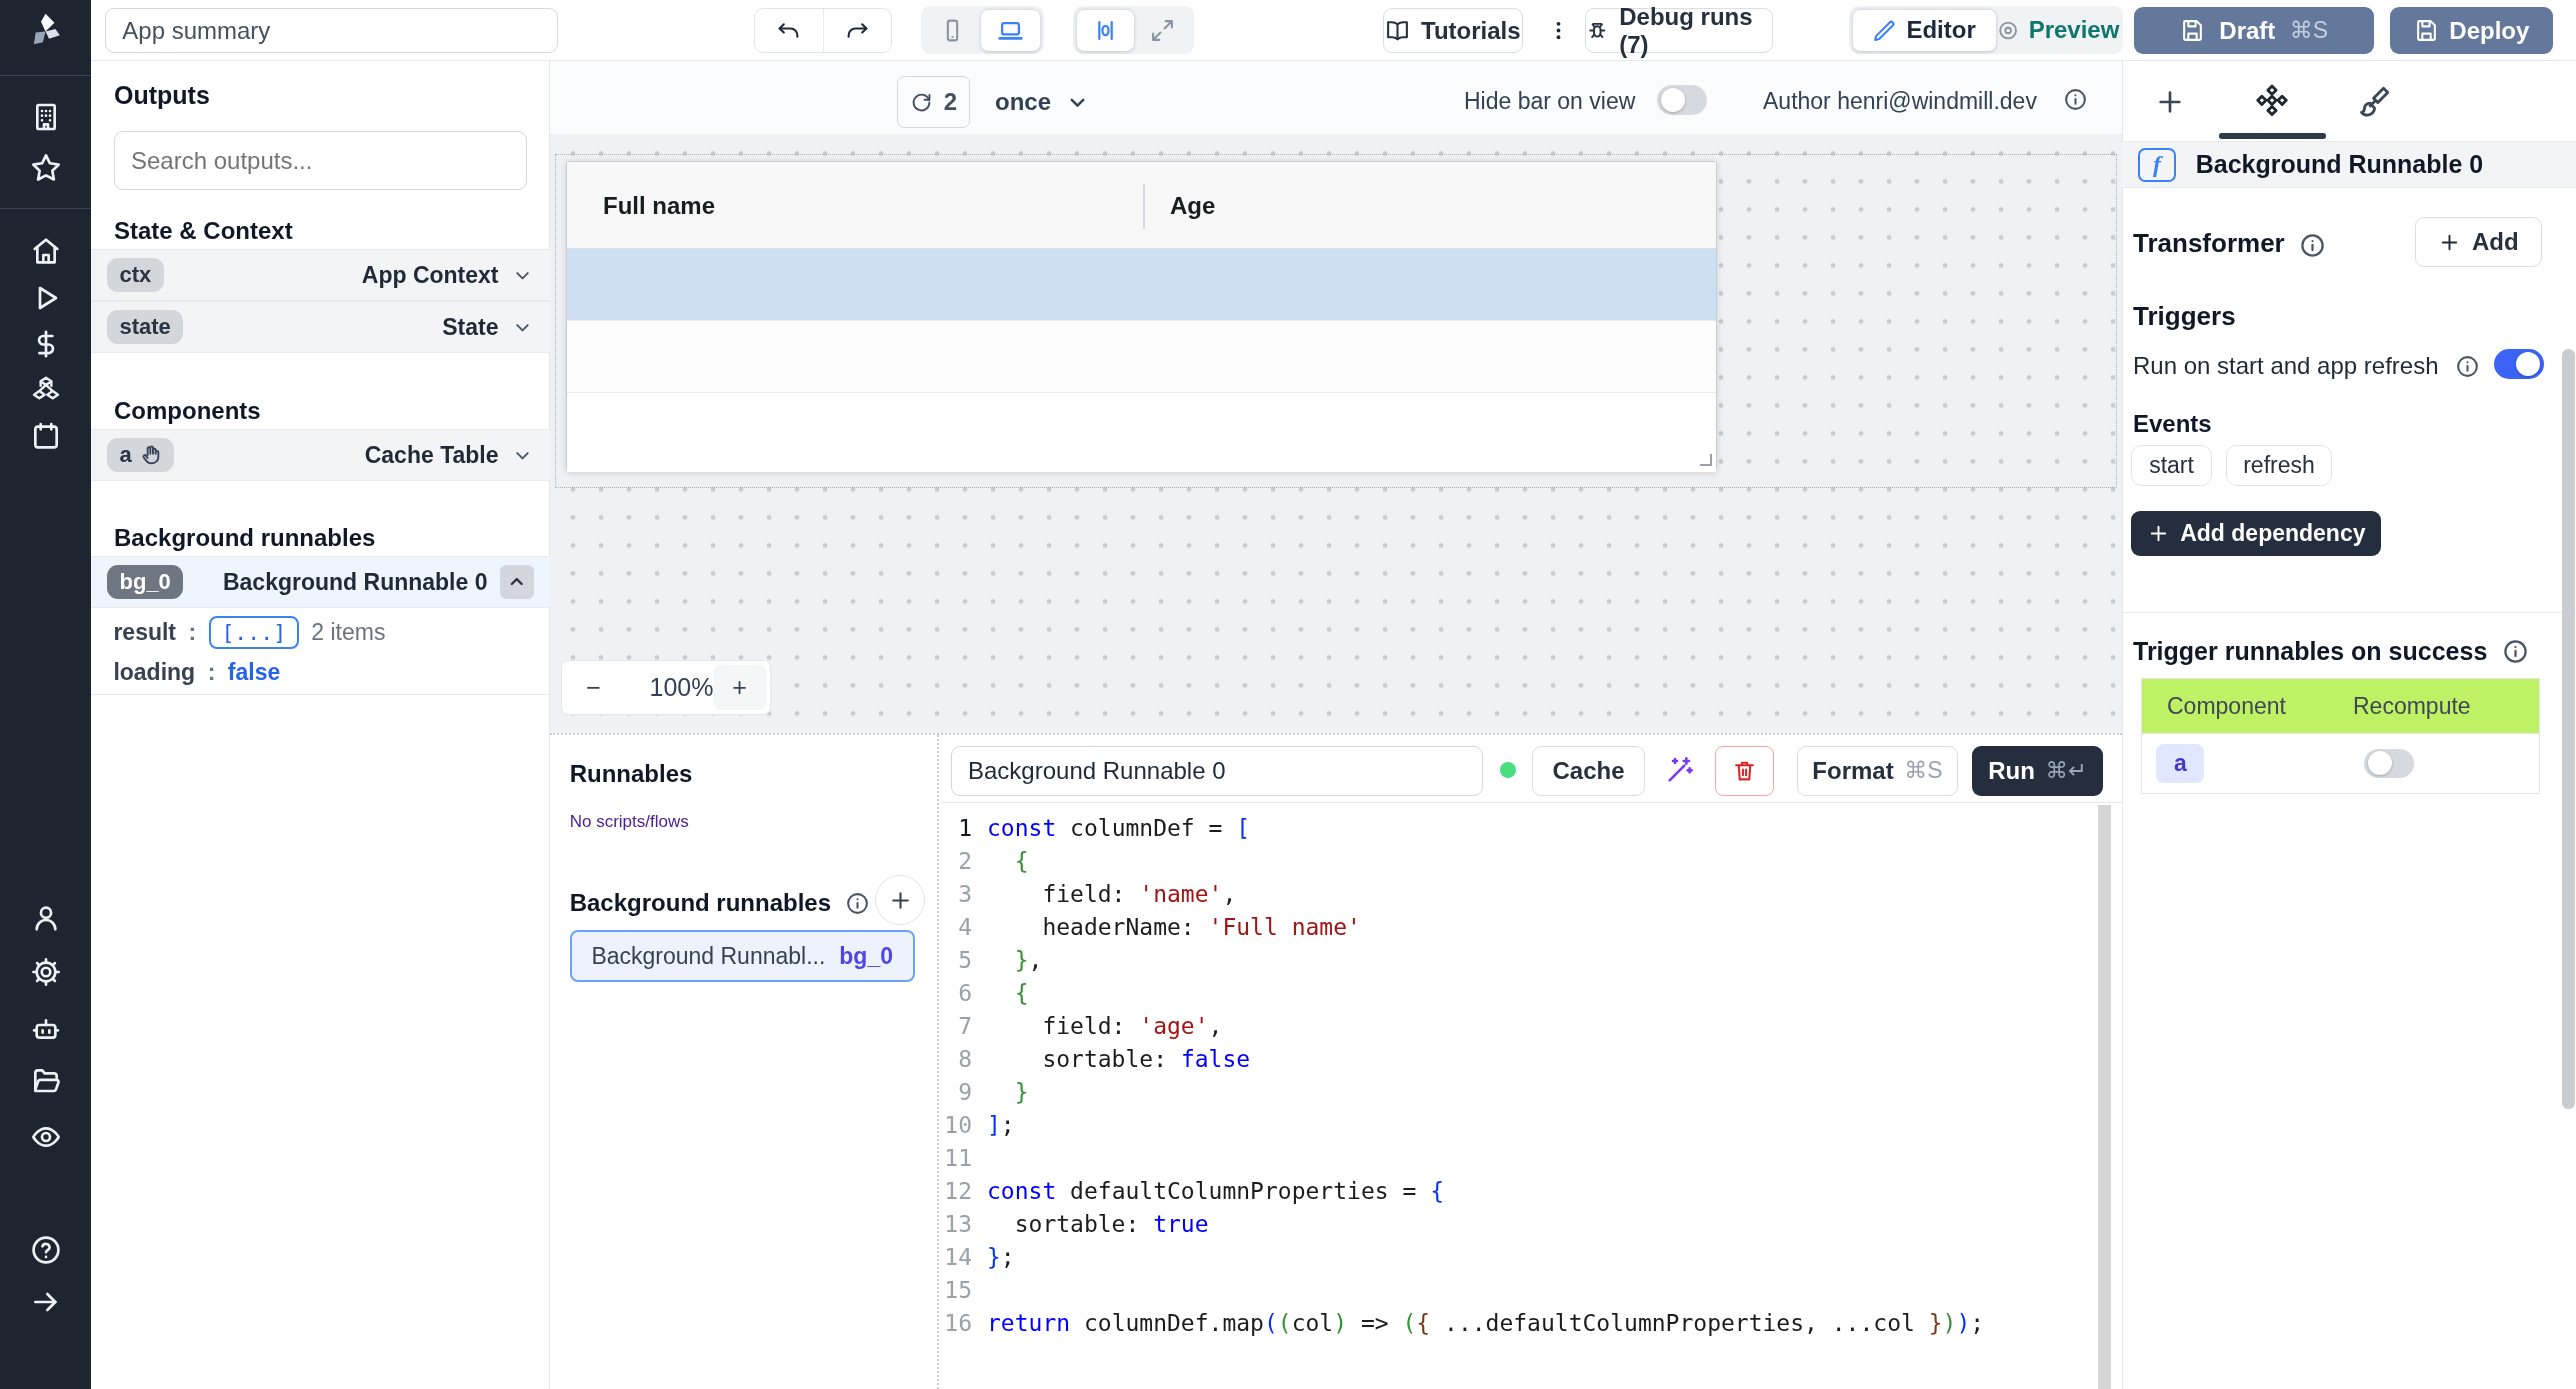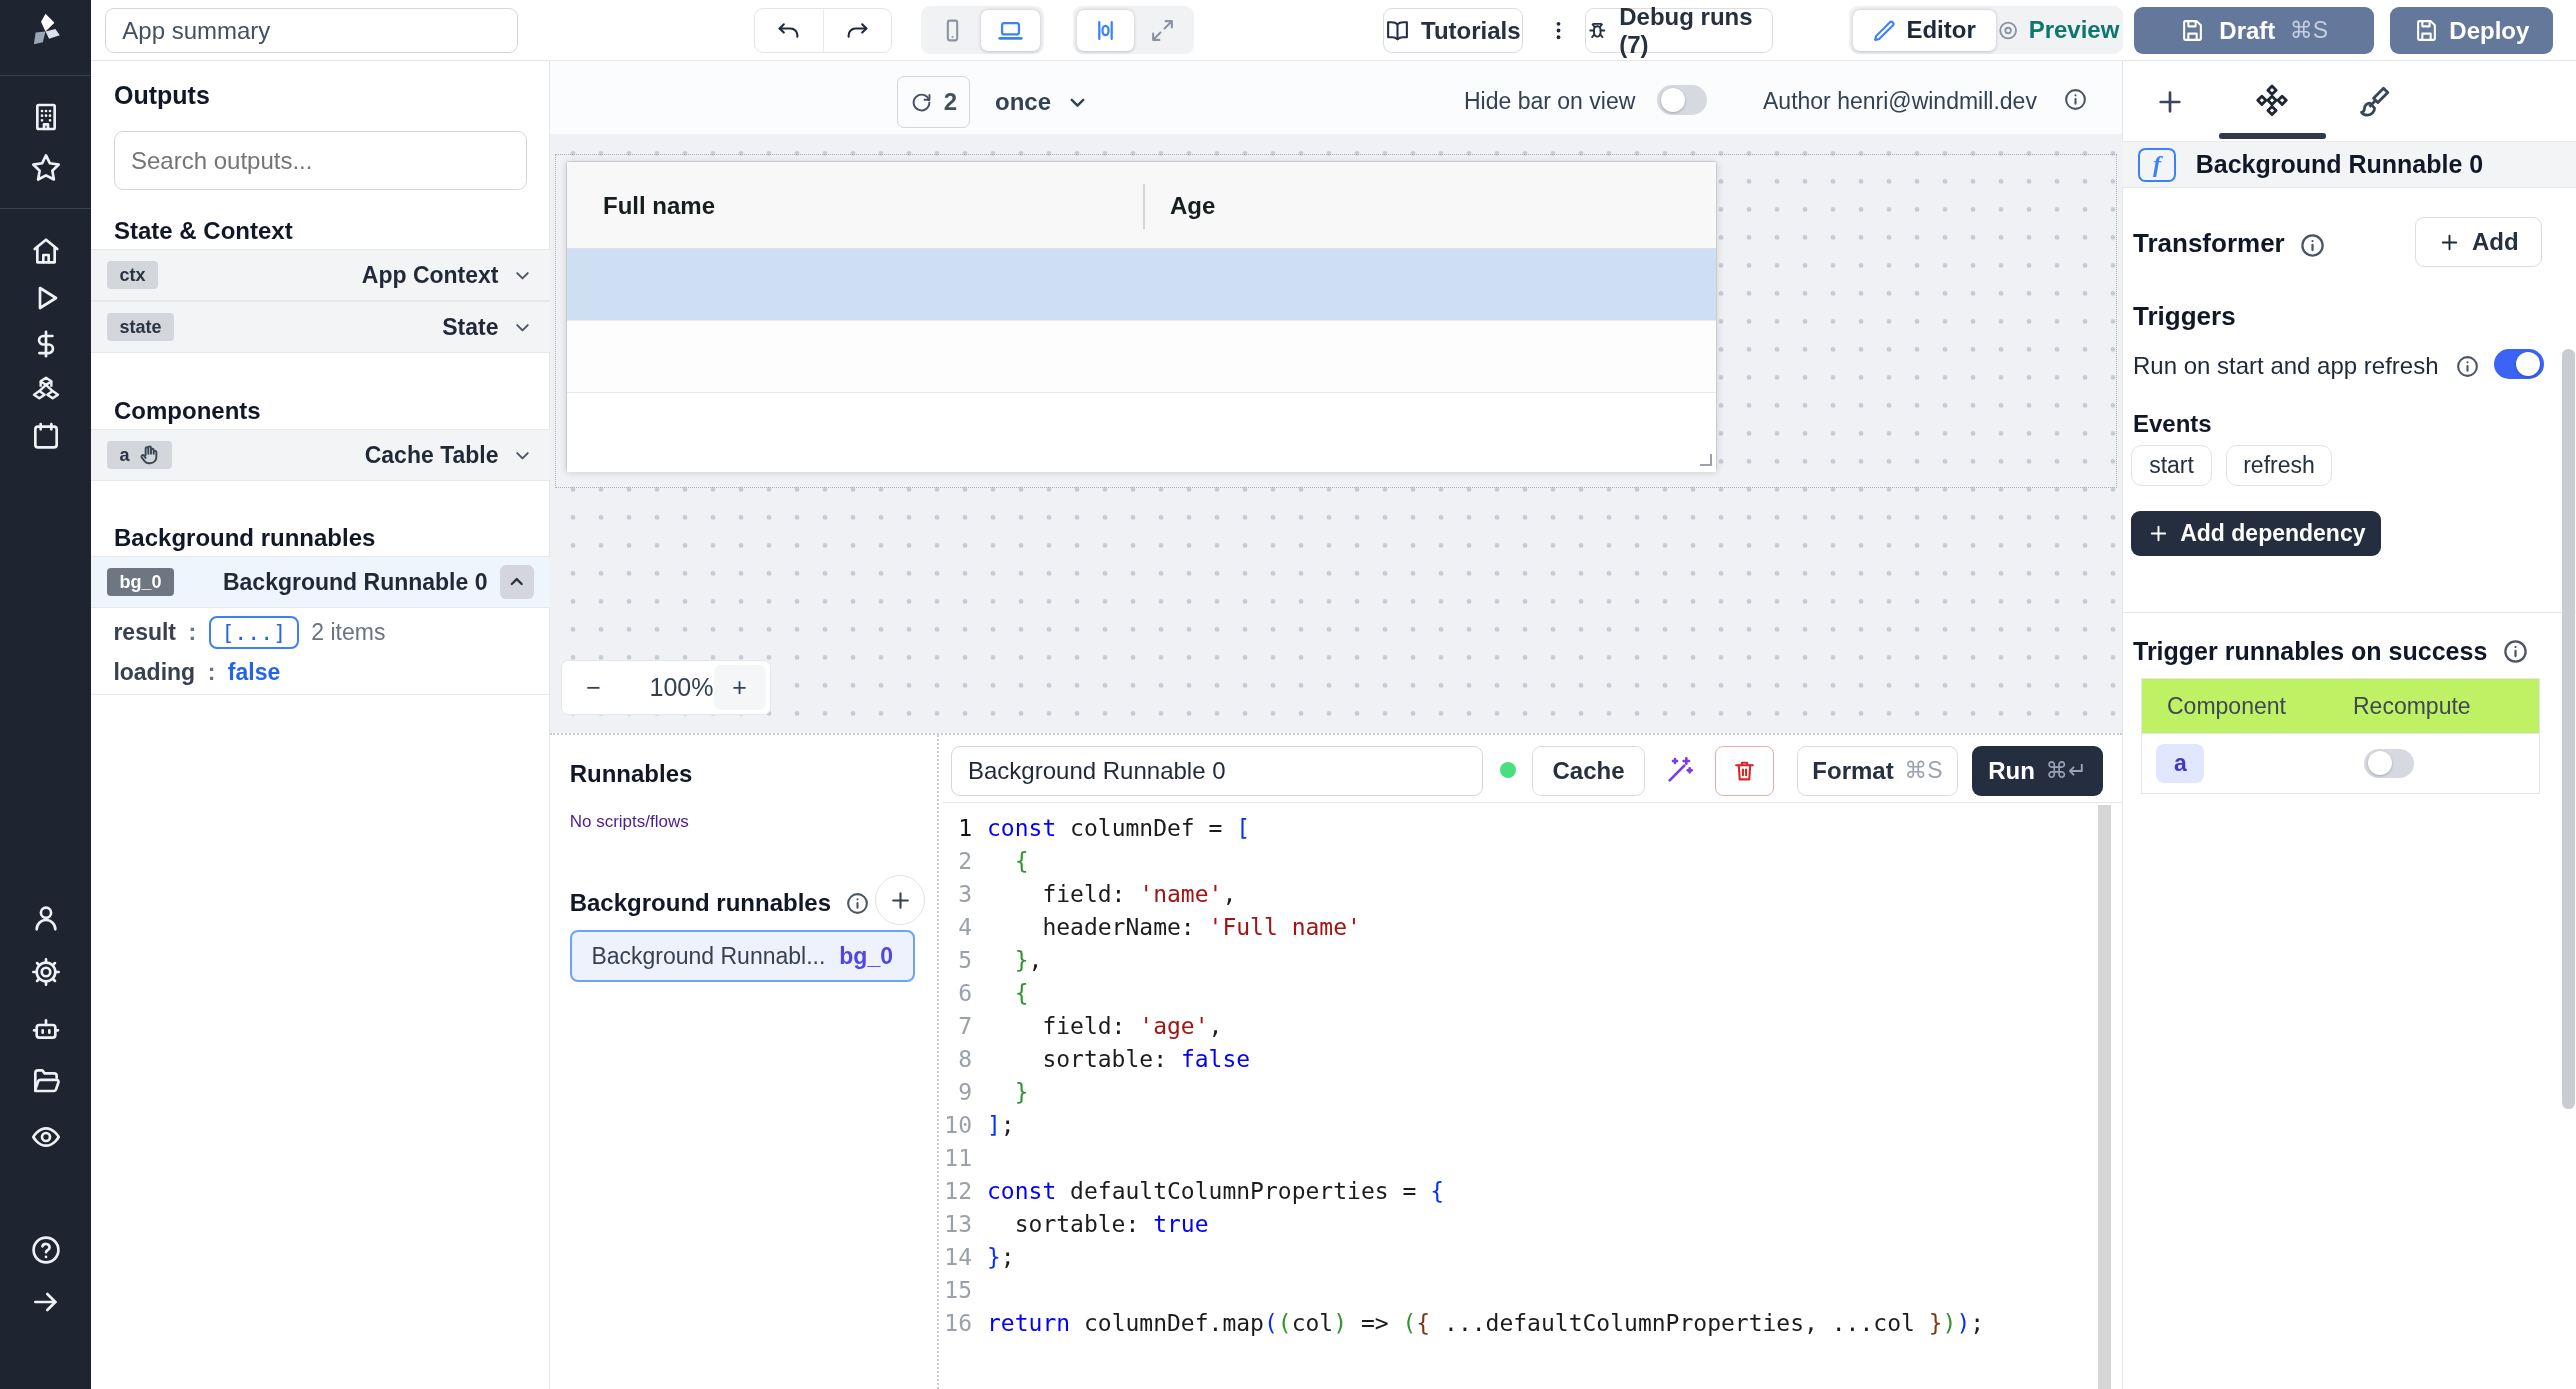--- a/index.html
+++ b/index.html
@@ -23,22 +23,22 @@
 .shortcut{font-weight:500;color:#c3cedf;font-size:23px}
 .seg{position:absolute;background:#f1f2f4;border-radius:9px;display:flex;align-items:center;padding:3.6px;gap:1.8px}
 .seg-item{display:flex;align-items:center;justify-content:center;gap:9px;height:41px;border-radius:7.2px;color:#6b7280;cursor:pointer;
   font-size:24px;font-weight:600}
 .seg-item.on{background:#fff;box-shadow:0 0.9px 3.6px rgba(16,24,40,.22);color:#1e293b}
 
 .opanel{position:absolute;left:91px;top:61px;width:459px;height:1329px;background:#fff;border-right:0.9px solid #e3e6ea}
 .h1{font-size:25px;font-weight:700;color:#101828}
 .orow{position:absolute;left:91px;width:459px;height:52px;background:#f3f4f6;border-top:0.9px solid #e7e9ed;
   border-bottom:0.9px solid #e7e9ed;display:flex;align-items:center;padding:0 16px;cursor:pointer}
-.chip{display:inline-flex;align-items:center;gap:7.2px;background:#d3d6db;border-radius:4px;height:28px;padding:0 12.5px;
-  font-size:18px;font-weight:600;color:#2b3442}
+.chip{display:inline-flex;align-items:center;gap:7.2px;background:#d3d6db;border-radius:11px;height:34px;padding:0 12.5px;
+  font-size:22px;font-weight:600;color:#2b3442}
 .chip-dark{background:#6e7682;color:#fff;font-weight:700}
 .otype{margin-left:auto;font-weight:700;font-size:23px;color:#1f2937;display:flex;align-items:center;gap:12.5px}
 
 .cv-toolbar{position:absolute;left:550px;top:61px;width:1572px;height:73px;background:#fbfcfd}
 .canvas{position:absolute;left:550px;top:134px;width:1572px;height:599px;background:#f0f1f4;
   background-image:radial-gradient(circle,#c6cbd4 2.1px,transparent 2.7px);background-size:28px 28px;background-position:9px 5.4px}
 .grid-row{position:absolute;border:1.8px dotted #a9b0bd}
 .tcard{position:absolute;background:#fff;border:0.9px solid #c7ccd3;border-radius:2.7px;box-shadow:0 1.8px 7.2px rgba(0,0,0,.14);cursor:pointer}
 .thead{position:relative;height:87px;background:#f8f8f8;border-bottom:0.9px solid #dcdfe3;font-weight:700;font-size:24px;color:#181d1f}
 .trow{border-bottom:0.9px solid #e7eaee}
@@ -174,21 +174,21 @@
     </div>
     <div class="rail-ic" style="top:1286px">
       <svg viewBox="0 0 24 24" stroke="currentColor" fill="none" stroke-width="2" stroke-linecap="round" stroke-linejoin="round">
           <path d="M4 12h15"></path>
           <path d="m13 6 6 6-6 6"></path>
         </svg>
     </div>
   </div>
 
   <div class="topbar">
-    <input class="input abs" style="left: 14.3px; top: 8px; width: 413px; height: 45px;" value="App summary">
+    <input class="input abs" style="left: 14.3px; top: 8px; width: 453px; height: 45px;" value="App summary">
     <div class="abs" style="left:663px;top:8px;width:138px;height:45px;border:1.3px solid #e2e5ea;border-radius:9px;display:flex">
       <div style="flex:1;display:flex;align-items:center;justify-content:center;border-right:1.3px solid #e8eaee;color:#1e293b">
         <svg width="25" height="25" viewBox="0 0 24 24" stroke="currentColor" fill="none" stroke-width="2" stroke-linecap="round" stroke-linejoin="round">
             <path d="M7.5 14 3.5 10l4-4"></path>
             <path d="M3.5 10h10.5a6.5 6.5 0 0 1 6.5 6.5V18"></path>
           </svg>
       </div>
       <div style="flex:1;display:flex;align-items:center;justify-content:center;color:#1e293b">
         <svg width="25" height="25" viewBox="0 0 24 24" stroke="currentColor" fill="none" stroke-width="2" stroke-linecap="round" stroke-linejoin="round">
             <path d="m16.5 14 4-4-4-4"></path>

